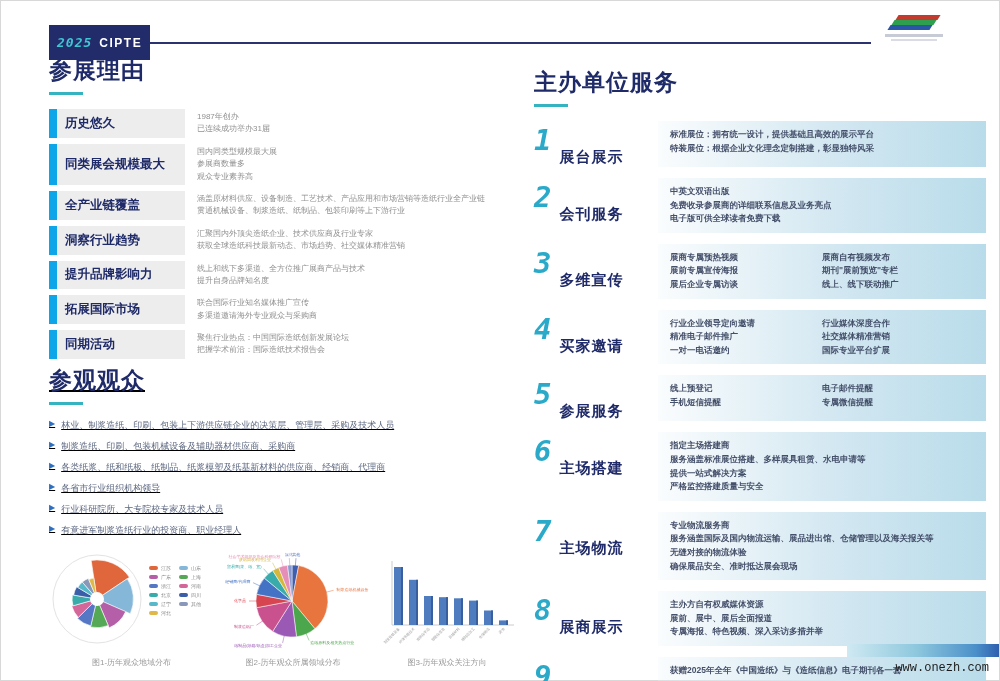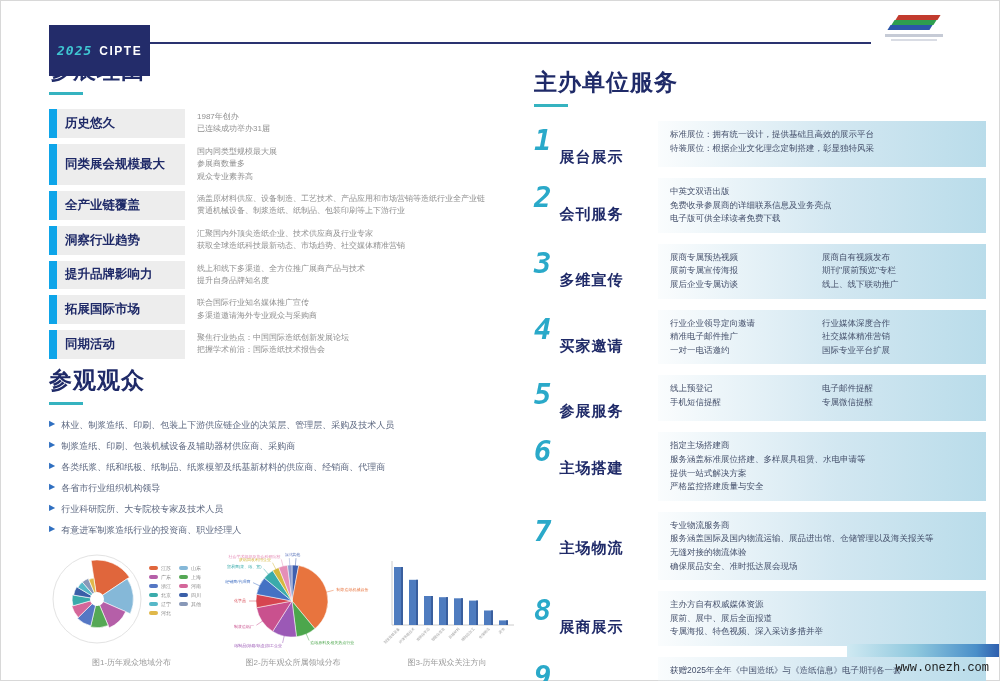--- a/index.html
+++ b/index.html
@@ -2,21 +2,21 @@
 <html><head>
 <meta charset="utf-8">
 <style>
   html,body{margin:0;padding:0;background:#fff;}
   body{width:1000px;height:681px;position:relative;overflow:hidden;
        font-family:"Liberation Sans","DejaVu Sans",sans-serif;}
   .page{position:absolute;inset:0;border:1px solid #d8d8d8;box-sizing:border-box;background:#fff;}
 
   
   .brand{position:absolute;left:48px;top:24px;height:19px;background:#232c6a;color:#fff;
-         display:flex;align-items:center;padding:16px 8px;gap:7px;z-index:3;}
+         display:flex;align-items:center;padding:8px 8px;gap:7px;z-index:3;}
   .brand-year{color:#3fc6d2;font-family:"DejaVu Sans Mono",monospace;font-style:italic;
               font-weight:bold;font-size:13px;letter-spacing:1px;}
   .brand-name{font-weight:bold;font-size:12px;letter-spacing:1.5px;}
   .brand-line{position:absolute;left:48px;top:41px;width:822px;height:2px;background:#2a3370;}
   .org-logo{position:absolute;left:884px;top:14px;width:58px;}
   .org-stripes{position:relative;height:16px;}
   .org-stripes div{position:absolute;height:5px;width:42px;transform:skewX(-32deg);}
   .st-red{background:#c23b2e;left:12px;top:0;}
   .st-green{background:#2e9e4f;left:8px;top:5px;}
   .st-blue{background:#2b56a8;left:4px;top:10px;}
@@ -28,21 +28,21 @@
   .accent{width:34px;height:3px;background:#35b3c0;margin:0 0 14px;}
 
   
   .left-col{position:absolute;left:48px;top:54px;width:450px;}
   .reason{display:flex;margin-bottom:6px;align-items:stretch;}
   .reason-label{flex:0 0 136px;background:#ededed;border-left:8px solid #0ea5e9;color:#1f2a68;
                 font-weight:bold;font-size:12.5px;display:flex;align-items:center;
                 padding:5px 8px;box-sizing:border-box;}
   .reason-desc{flex:1;padding:2px 0 2px 12px;color:#909090;font-size:8px;line-height:1.55;
                display:flex;flex-direction:column;justify-content:center;}
-  .visitors-block{}
+  .visitors-block{text-decoration:underline;}
   .visitor{display:flex;gap:6px;font-size:9px;color:#5d6880;margin-bottom:8px;align-items:flex-start;}
   .tri{color:#2f6fc0;font-size:8px;line-height:1.3;}
 
   
   .charts{display:flex;margin-top:10px;}
   .chart-box{position:relative;}
   .cb1{width:165px;}.cb2{width:158px;}.cb3{width:150px;}
   .chart-caption{text-align:center;font-size:8px;color:#9a9a9a;margin-top:2px;}
   #legend1{position:absolute;left:100px;top:18px;display:grid;grid-template-columns:auto auto;
            gap:3px 8px;}
@@ -50,21 +50,21 @@
   .lg-sw{width:9px;height:4px;border-radius:2px;flex:0 0 9px;}
 
   
   .right-col{position:absolute;left:533px;top:66px;width:452px;}
   .svc{display:flex;margin-bottom:11px;}
   .svc-head{flex:0 0 124px;display:flex;align-items:flex-start;gap:8px;padding-top:6px;}
   .svc-num{font-family:"DejaVu Sans Mono",monospace;font-style:italic;font-weight:bold;
            font-size:29px;color:#2aa9c9;line-height:0.9;}
   .svc-name{font-size:15px;font-weight:bold;color:#1f2a68;letter-spacing:1px;padding-top:5px;margin-top:16px;}
   .svc-band{flex:1;background:linear-gradient(90deg,rgba(236,245,249,0.25) 0%,#d2e7f1 55%,#b9dcea 100%);
-            padding:7px 12px;font-size:8.5px;color:#45506b;line-height:1.6;box-sizing:border-box;}
+            padding:7px 12px;font-size:8.5px;color:#45506b;line-height:1.6;box-sizing:border-box;font-weight:bold;}
   .svc-cols{display:flex;}
   .svc-col{width:50%;}
 
   
   .footer-bar{position:absolute;right:0;bottom:23px;width:152px;height:13px;
               background:linear-gradient(90deg,#cfe9f2 0%,#8fc8de 45%,#4a8fc9 85%,#2f5fae 100%);}
   .watermark{position:absolute;right:10px;bottom:5px;font-family:Liberation Mono, monospace;
              font-size:12px;color:#1c1c1c;margin-top:24px;}
 </style>
 </head>

